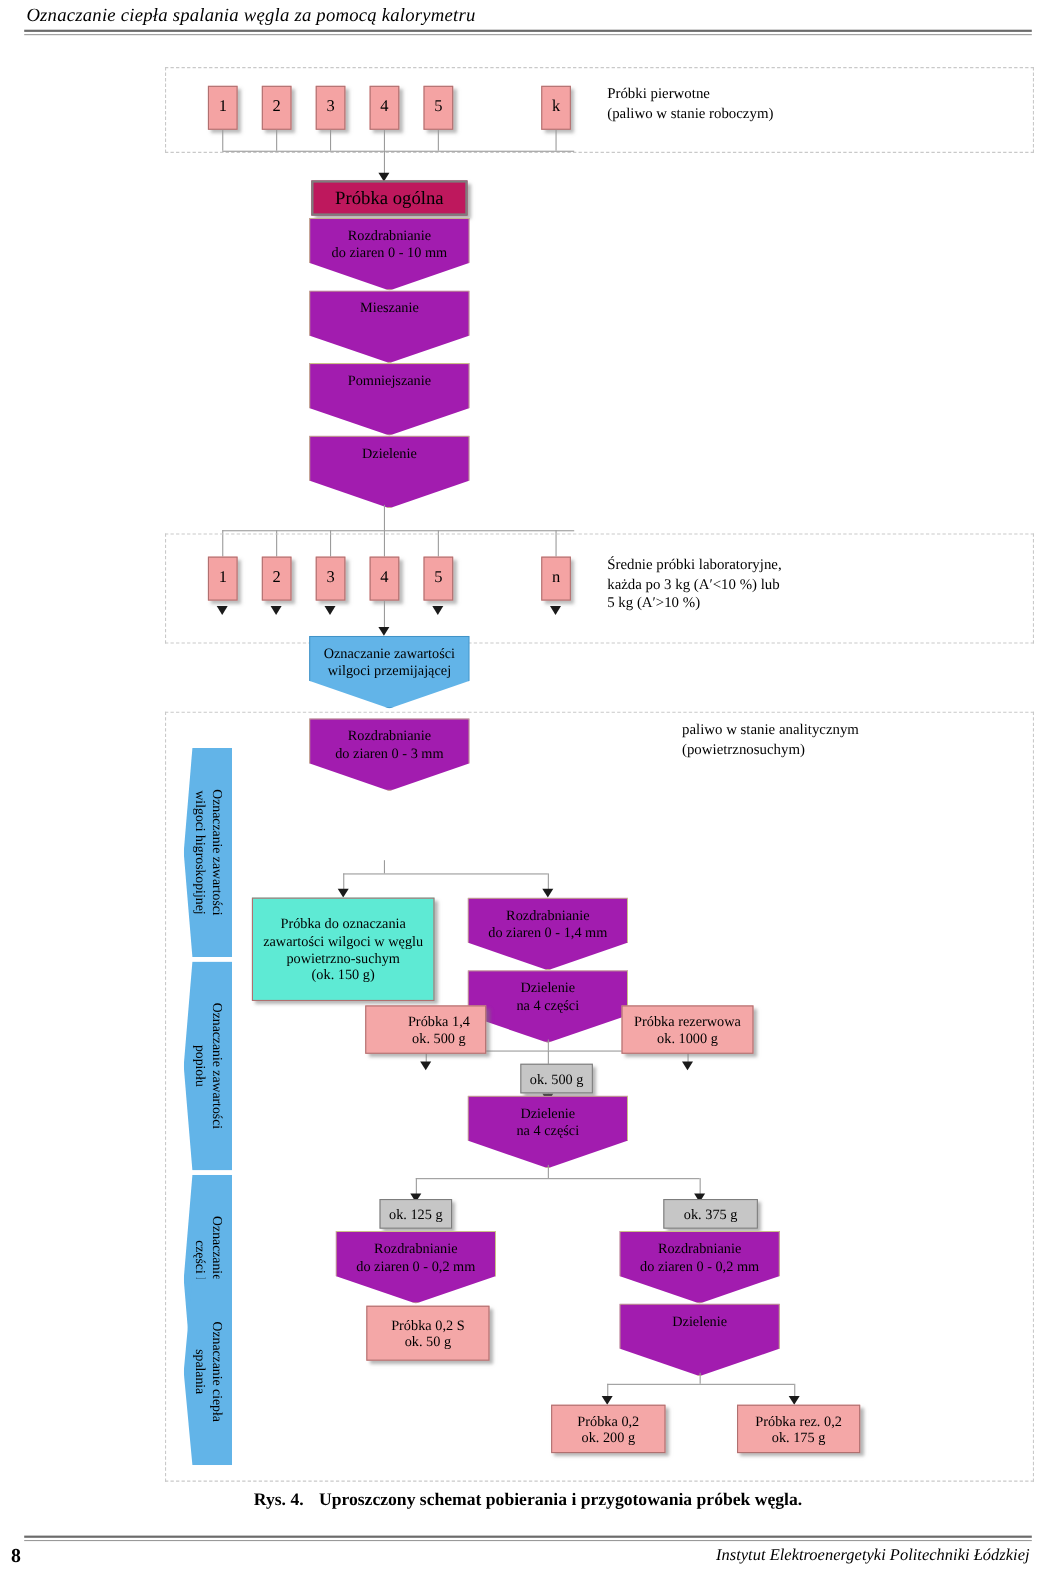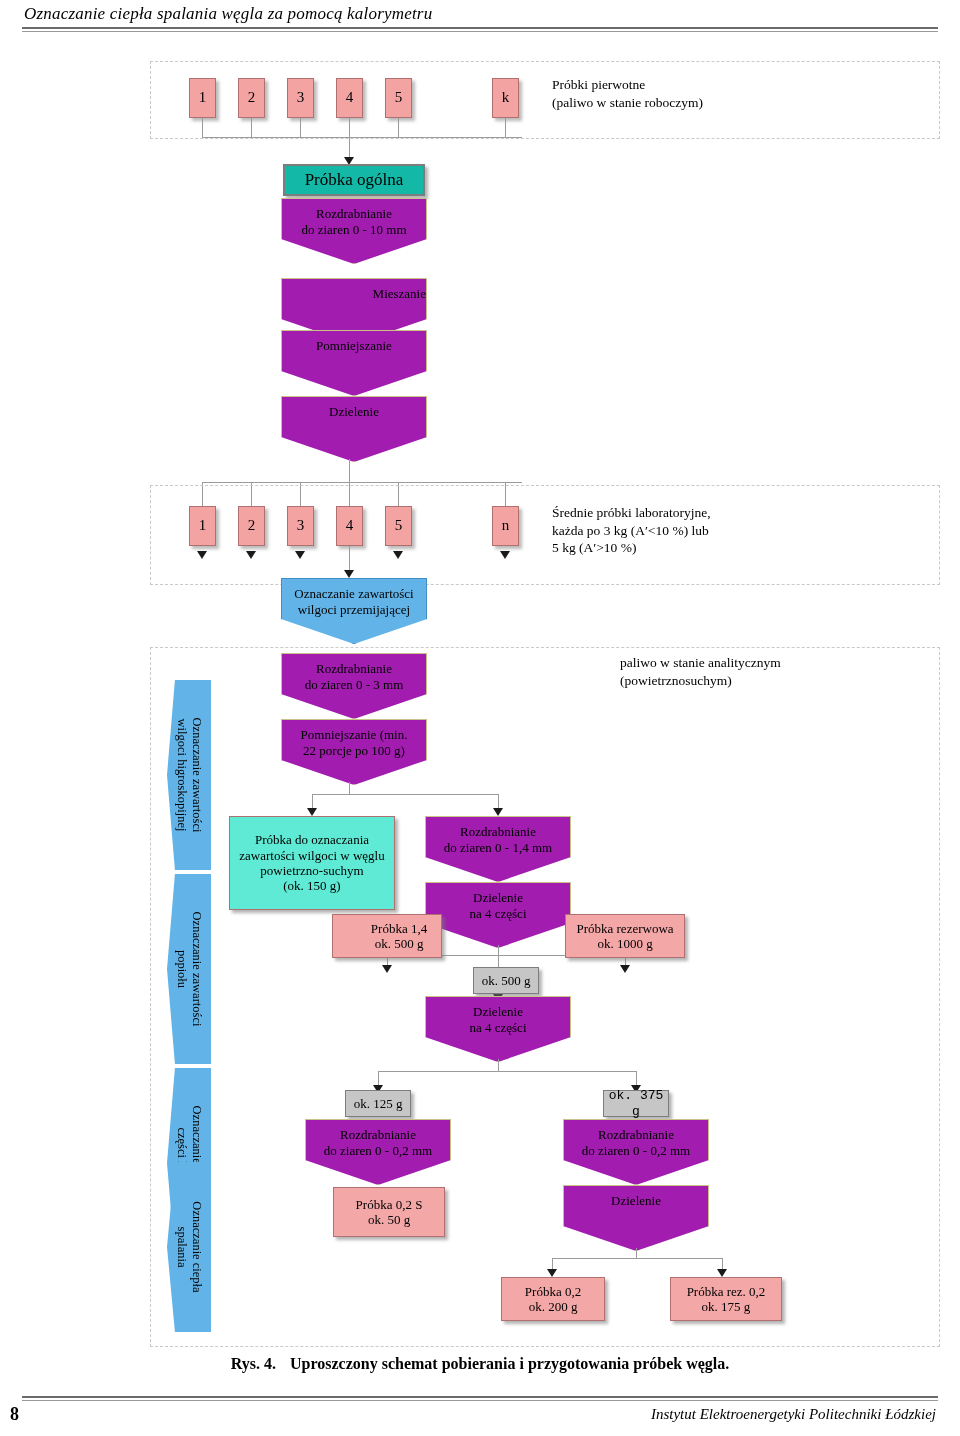--- a/index.html
+++ b/index.html
@@ -53,21 +53,21 @@
   .pink {
     background:#f4a7a7;
     border:1px solid #b07070;
     box-shadow:3px 3px 3px rgba(120,120,120,.55);
     font-size:13px;
   }
   .pink.big {
     background:#5eead4;
   }
   .pink.hdrbox {
-    background:#14b8a6;
+    background:#be185d;
     border:2px solid #7d7d7d;
     font-size:17px;
   }
   .num {
     width:27px; height:40px;
     font-size:15px;
     background:#f4a3a3;
     border:1px solid #b07070;
     box-shadow:3px 3px 3px rgba(120,120,120,.5);
   }
@@ -192,21 +192,21 @@
   <div class="arw" style="left:344px; top:123px;"></div>
 
   <div class="box pink hdrbox" style="left:283px; top:130px; width:142px; height:32px;">
     <span>Próbka ogólna</span>
   </div>
 
   <div class="chev yellow" style="left:281px; top:164px; width:146px; height:66px;">
     <span>Rozdrabnianie
 do ziaren 0 - 10 mm</span>
   </div>
-  <div class="chev yellow" style="left:281px; top:244px; width:146px; height:66px;justify-content:flex-end;">
+  <div class="chev yellow" style="left:281px; top:230px; width:146px; height:66px;">
     <span>Mieszanie</span>
   </div>
   <div class="chev yellow" style="left:281px; top:296px; width:146px; height:66px;">
     <span>Pomniejszanie</span>
   </div>
   <div class="chev yellow" style="left:281px; top:362px; width:146px; height:66px;">
     <span>Dzielenie</span>
   </div>
 
   <div class="vline" style="left:349px; top:425px; height:23px;"></div>
@@ -247,24 +247,20 @@
 
   <div class="frame" style="left:150px; top:613px; width:790px; height:700px;"></div>
 
   <div class="ann" style="left:620px; top:620px; width:320px;">paliwo w stanie analitycznym
 (powietrznosuchym)</div>
 
   <div class="chev yellow" style="left:281px; top:619px; width:146px; height:66px;">
     <span>Rozdrabnianie
 do ziaren 0 - 3 mm</span>
   </div>
-  <div class="chev yellow" style="left:281px; top:685px; width:146px; height:66px;">
-    <span>Pomniejszanie (min.
-22 porcje po 100 g)</span>
-  </div>
 
   <div class="vline" style="left:349px; top:748px; height:12px;"></div>
   <div class="hline" style="left:312px; top:760px; width:186px;"></div>
   <div class="vline" style="left:312px; top:760px; height:17px;"></div>
   <div class="vline" style="left:498px; top:760px; height:17px;"></div>
   <div class="arw" style="left:307px; top:774px;"></div>
   <div class="arw" style="left:493px; top:774px;"></div>
 
   <div class="box pink big" style="left:229px; top:782px; width:166px; height:94px;">
     <span>Próbka do oznaczania
@@ -312,21 +308,21 @@
   <div class="vline" style="left:498px; top:1025px; height:12px;"></div>
   <div class="hline" style="left:378px; top:1037px; width:258px;"></div>
   <div class="vline" style="left:378px; top:1037px; height:17px;"></div>
   <div class="vline" style="left:636px; top:1037px; height:17px;"></div>
   <div class="arw" style="left:373px; top:1051px;"></div>
   <div class="arw" style="left:631px; top:1051px;"></div>
 
   <div class="box gray" style="left:345px; top:1056px; width:66px; height:27px;">
     <span>ok. 125 g</span>
   </div>
-  <div class="box gray" style="left:603px; top:1056px; width:66px; height:27px;font-family:Liberation Mono, monospace;">
+  <div class="box gray" style="left:603px; top:1056px; width:86px; height:27px;">
     <span>ok. 375 g</span>
   </div>
 
   <div class="chev yellow" style="left:305px; top:1085px; width:146px; height:66px;">
     <span>Rozdrabnianie
 do ziaren 0 - 0,2 mm</span>
   </div>
   <div class="chev yellow" style="left:563px; top:1085px; width:146px; height:66px;">
     <span>Rozdrabnianie
 do ziaren 0 - 0,2 mm</span>

